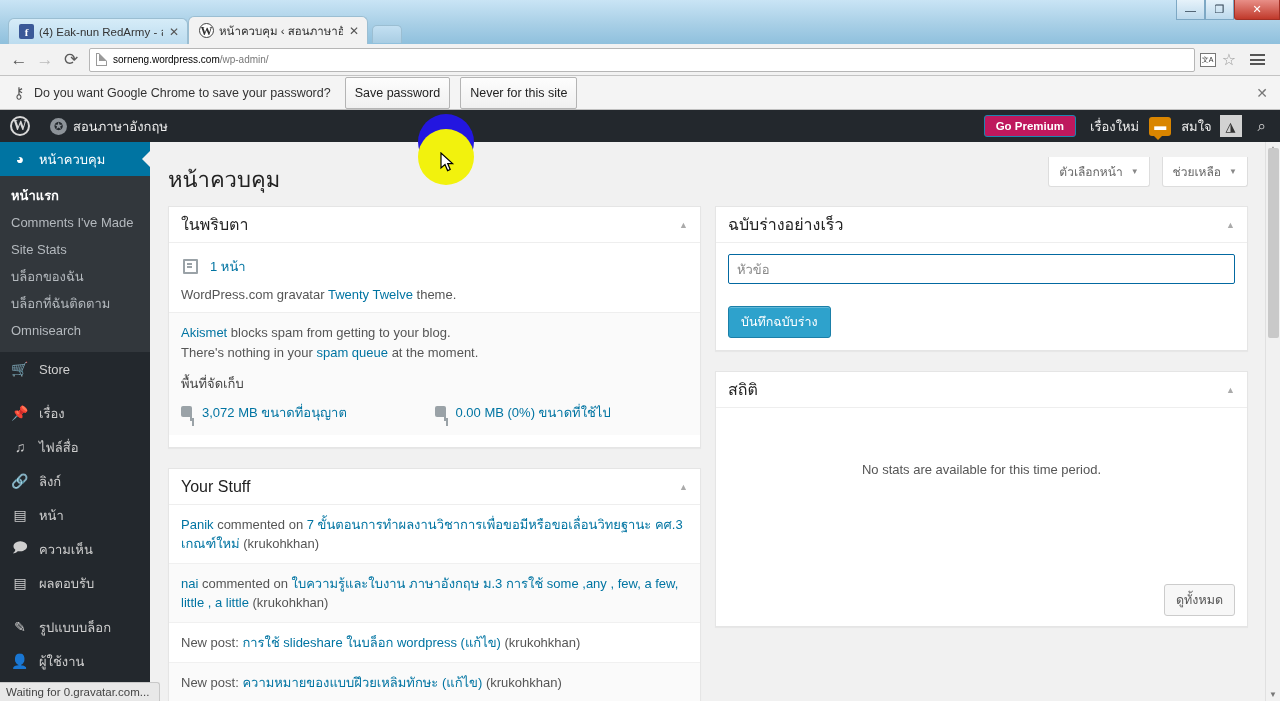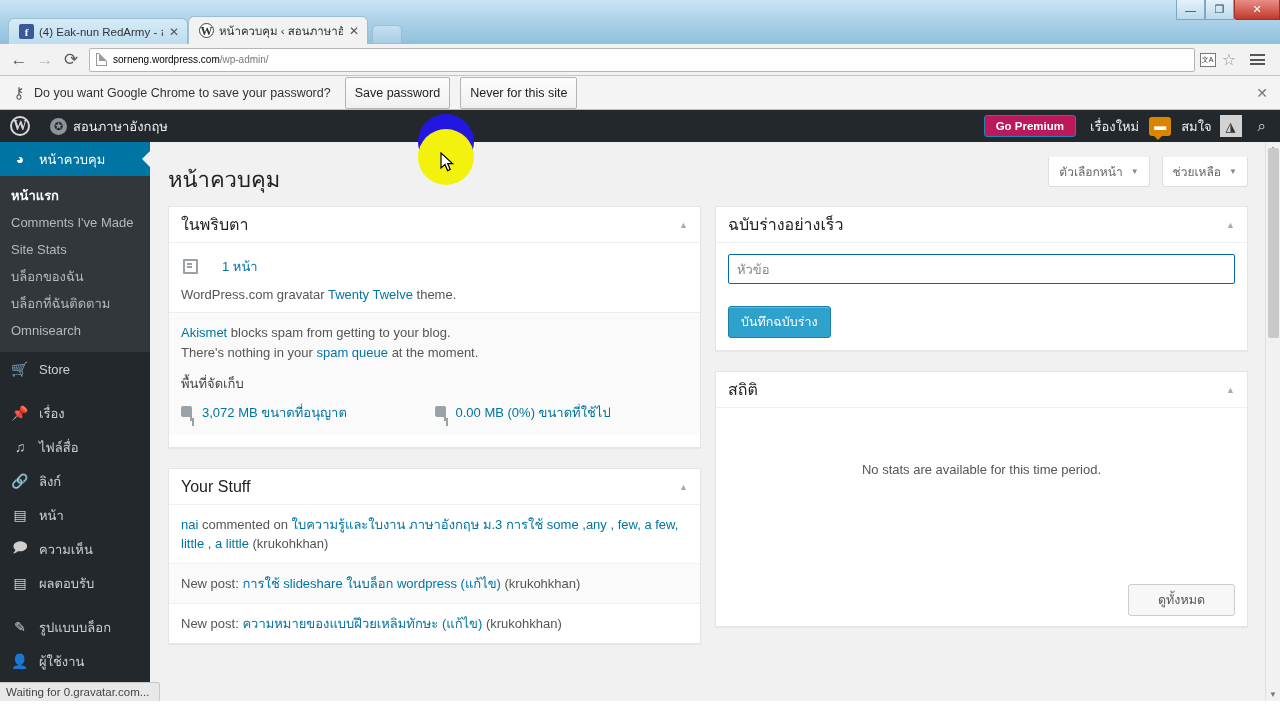--- a/index.html
+++ b/index.html
@@ -217,21 +217,21 @@
     margin-bottom: 20px; box-shadow: 0 1px 1px rgba(0,0,0,.04);
   }
   .postbox-head {
     height: 36px; display:flex; align-items:center;
     padding: 0 12px; border-bottom: 1px solid #eee;
   }
   .postbox-title { font-size: 16px; color: #222; }
   .toggle-arrow { margin-left: auto; color: #aaa; font-size: 9px; }
   .postbox-body { padding: 11px 12px 12px 12px; font-size: 13px; color: #555; }
 
-  .glance-row { display:flex; align-items:center; gap:24px; margin: 2px 0 10px 2px; }
+  .glance-row { display:flex; align-items:center; gap:12px; margin: 2px 0 10px 2px; }
   .ic-page {
     width: 15px; height: 15px; border: 2px solid #9aa2a7; border-radius: 1px;
     position: relative; flex: 0 0 15px;
   }
   .ic-page::after{ content:''; position:absolute; left:2px; top:2px; right:4px; bottom:4px;
                    border-top:2px solid #9aa2a7; border-bottom:2px solid #9aa2a7;}
   .lnk { color: #0074a2; }
   .glance-theme { color: #555; margin-bottom: 4px; }
 
   .akismet-block {
@@ -282,21 +282,21 @@
 
   
   .stats-body { height: 218px; position: relative; padding: 0; }
   .stats-empty {
     position: absolute; top: 54px; left: 0; right: 0; text-align: center;
     font-size: 13px; color: #555;
   }
   .btn-secondary {
     position: absolute; right: 12px; bottom: 10px;
     background: #f7f7f7; border: 1px solid #ccc; border-radius: 3px;
-    font-size: 12.5px; color: #555; padding: 5px 29px;
+    font-size: 12.5px; color: #555; padding: 5px 11px;
     font-family: "Liberation Sans", sans-serif;
   }
 
   
   .cursor-halo {
     position: absolute; width: 56px; height: 56px; border-radius: 50%;
     background: #f2f20d; z-index: 50; pointer-events: none;
   }
   .cursor-halo-blue {
     position: absolute; width: 56px; height: 56px; border-radius: 50%;
@@ -511,20 +511,23 @@
           </div>
 
           <div class="postbox">
             <div class="postbox-head">
               <span class="postbox-title">Your Stuff</span>
               <span class="toggle-arrow">▲</span>
             </div>
             <div class="postbox-body">
               <div class="stuff-list">
                 <div class="stuff-item">
+                  <span class="lnk">Panik</span><span> commented on </span><span class="lnk">7 ขั้นตอนการทำผลงานวิชาการเพื่อขอมีหรือขอเลื่อนวิทยฐานะ คศ.3 เกณฑ์ใหม่</span><span> (krukohkhan)</span>
+                </div>
+                <div class="stuff-item">
                   <span class="lnk">nai</span><span> commented on </span><span class="lnk">ใบความรู้และใบงาน ภาษาอังกฤษ ม.3 การใช้ some ,any , few, a few, little , a little</span><span> (krukohkhan)</span>
                 </div>
                 <div class="stuff-item">
                   <span>New post: </span><span class="lnk">การใช้ slideshare ในบล็อก wordpress (แก้ไข)</span><span> (krukohkhan)</span>
                 </div>
                 <div class="stuff-item">
                   <span>New post: </span><span class="lnk">ความหมายของแบบฝึวยเหลิมทักษะ (แก้ไข)</span><span> (krukohkhan)</span>
                 </div>
 
               </div>

